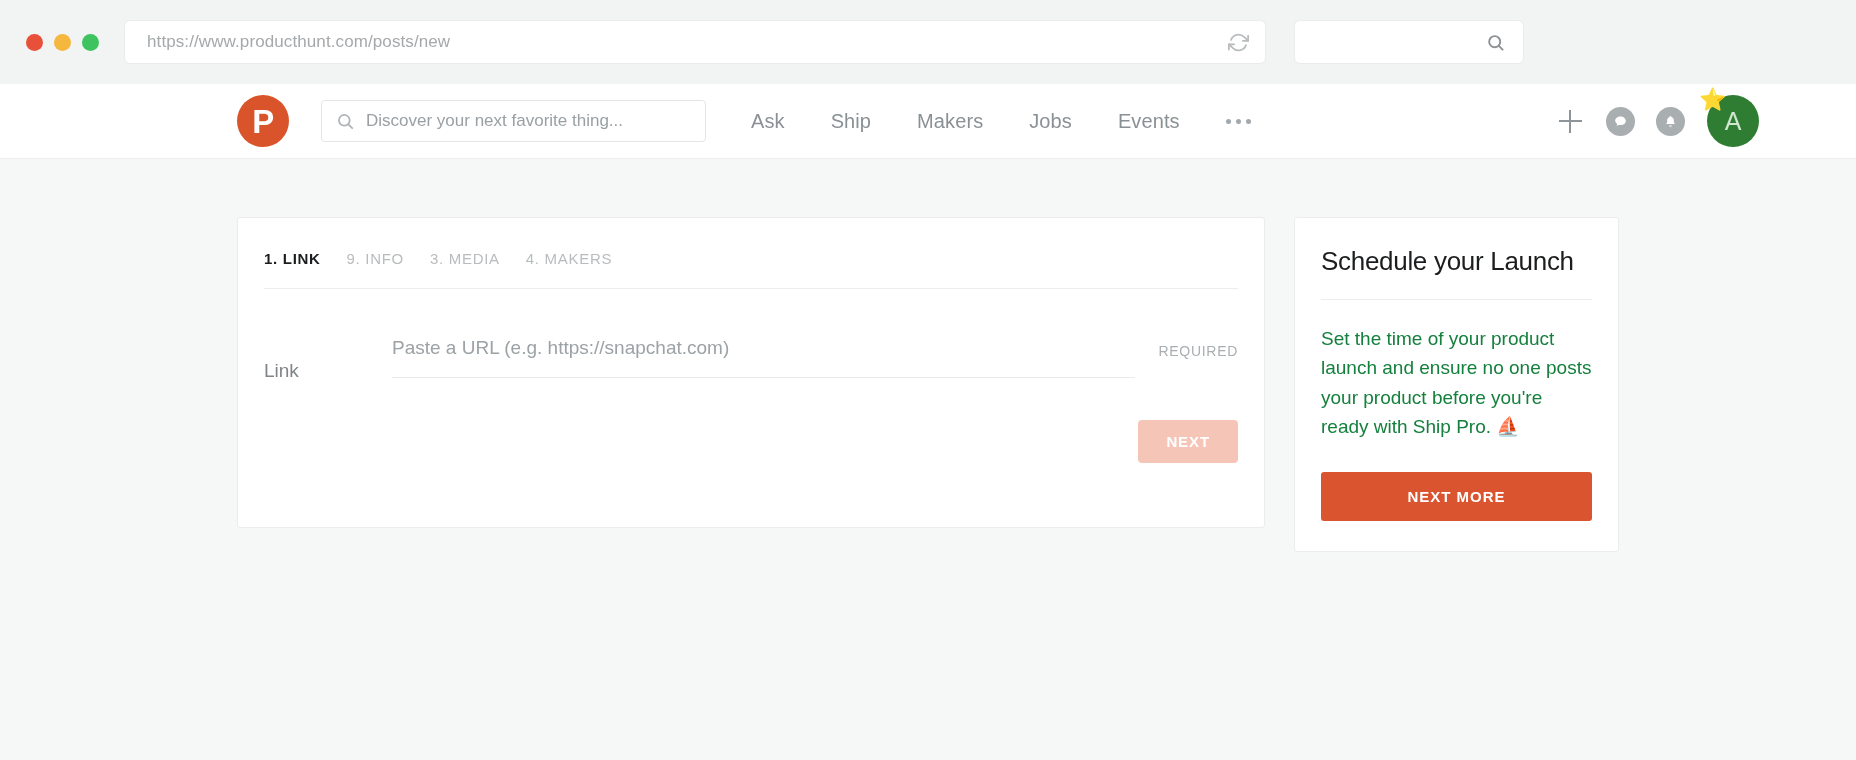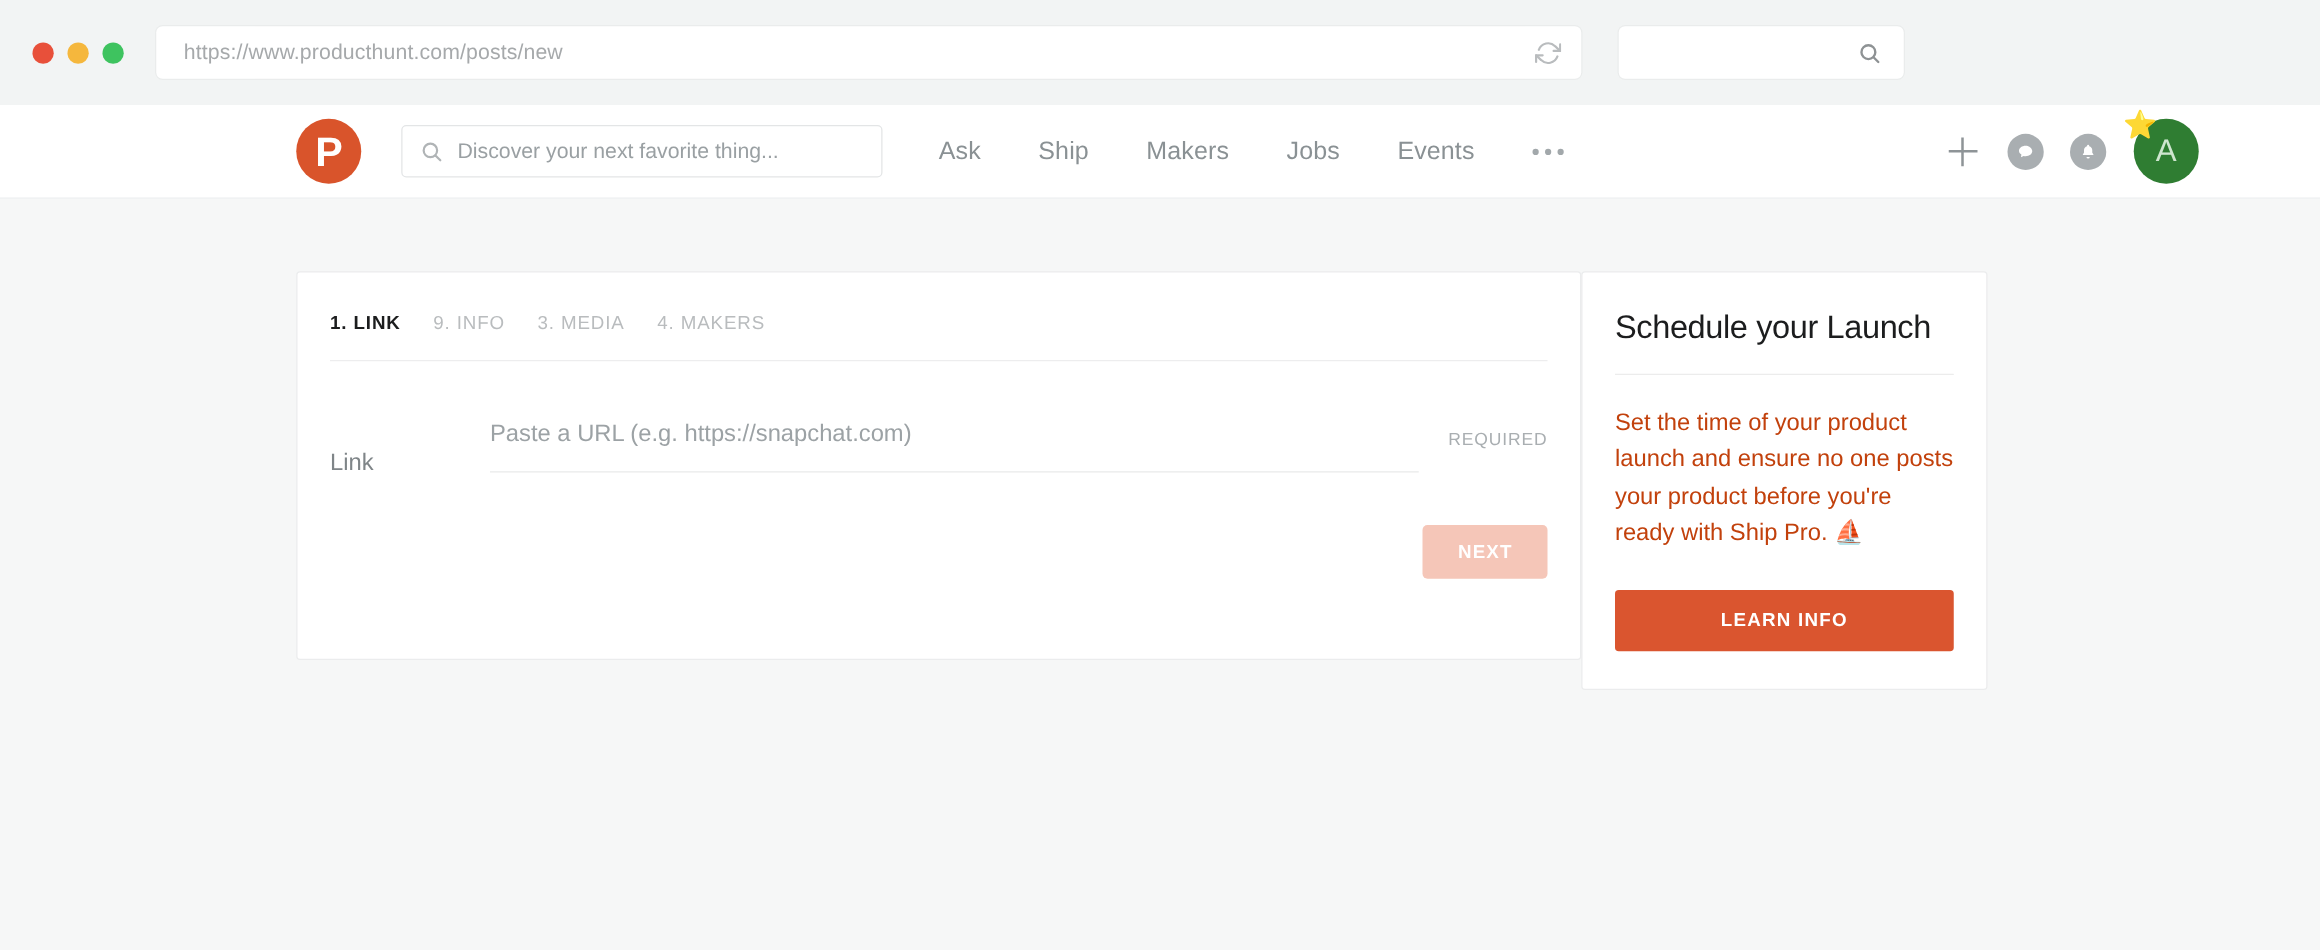--- a/index.html
+++ b/index.html
@@ -256,20 +256,21 @@
     color: #1c1d1e;
     letter-spacing: -0.6px;
     padding-top: 68px;
     padding-bottom: 0;
   }
 
   .content-row {
     display: flex;
     align-items: flex-start;
     margin-top: 58px;
+    gap: 29px;
   }
 
   .card {
     background: #ffffff;
     border: 1px solid #ebeced;
     border-radius: 3px;
   }
 
   .post-card {
     width: 1028px;
@@ -353,21 +354,21 @@
   .side-title {
     font-size: 26px;
     color: #1c1d1e;
     letter-spacing: -0.3px;
     padding-bottom: 22px;
     border-bottom: 1px solid #ececec;
   }
   .side-body {
     font-size: 19px;
     line-height: 1.55;
-    color: #c2410c;
+    color: #15803d;
     padding-top: 24px;
   }
   .btn-learn {
     display: block;
     width: 100%;
     margin-top: 30px;
     background: #da552f;
     color: #ffffff;
     border: none;
     border-radius: 3px;
@@ -496,17 +497,17 @@
 
       <div class="card-actions">
         <button class="btn-next">NEXT</button>
       </div>
 
     </div>
 
     <div class="card side-card">
       <div class="side-title">Schedule your Launch</div>
       <div class="side-body">Set the time of your product launch and ensure no one posts your product before you're ready with Ship Pro. ⛵</div>
-      <button class="btn-learn">LEARN INFO</button>
+      <button class="btn-learn">NEXT MORE</button>
     </div>
 
   </div>
 </div>
 
 </body></html>

